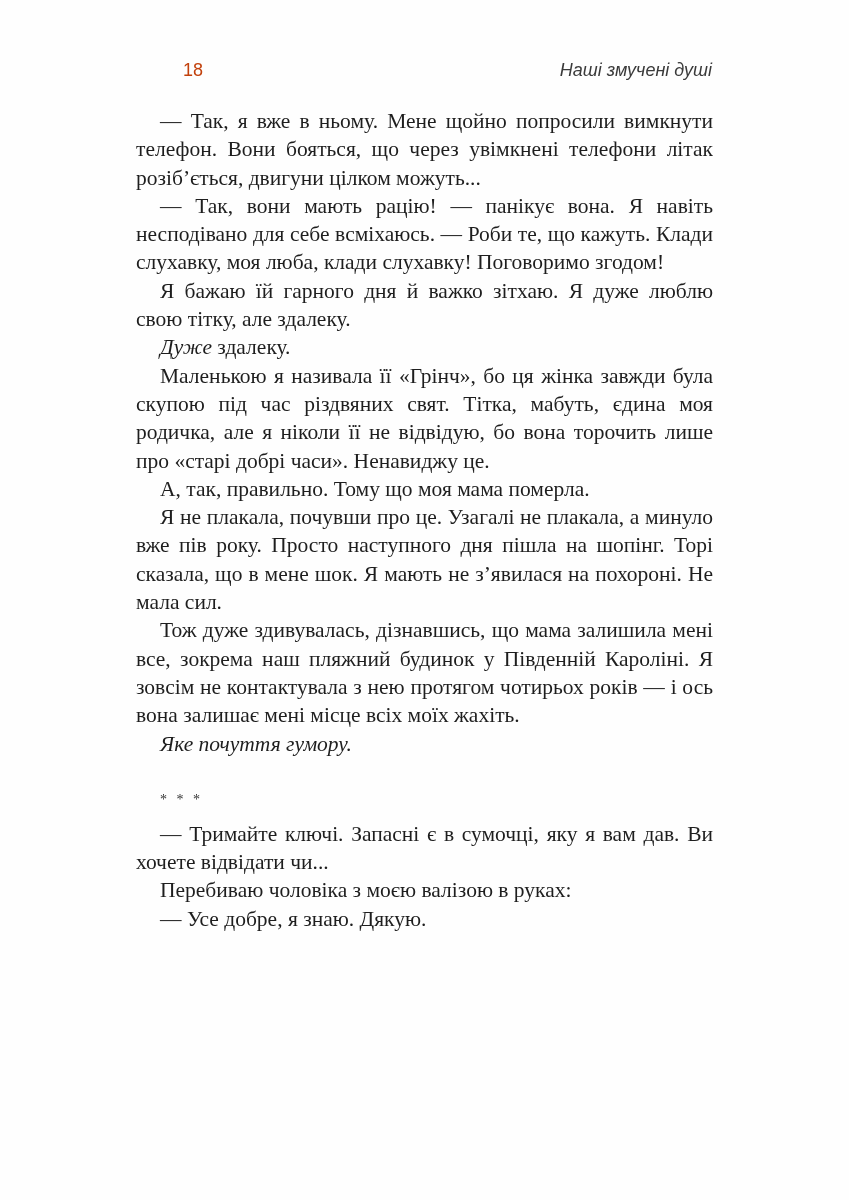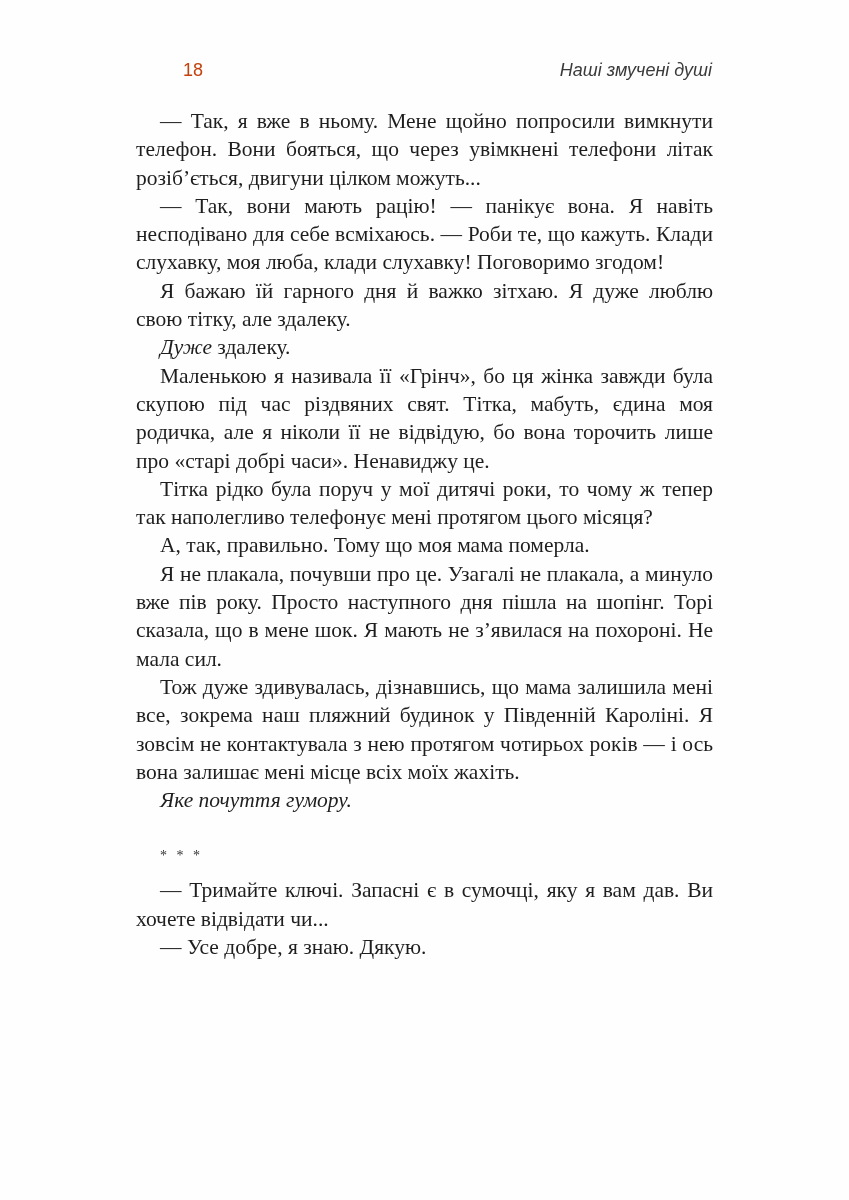--- a/index.html
+++ b/index.html
@@ -44,25 +44,25 @@
     <span class="page-number">18</span>
     <span class="book-title">Наші змучені душі</span>
   </div>
 
   <div class="body-text">
     <p>— Так, я вже в ньому. Мене щойно попросили вимкнути телефон. Вони бояться, що через увімкнені телефони літак розіб’ється, двигуни цілком можуть...</p>
     <p>— Так, вони мають рацію! — панікує вона. Я навіть несподівано для себе всміхаюсь. — Роби те, що кажуть. Клади слухавку, моя люба, клади слухавку! Поговоримо згодом!</p>
     <p>Я бажаю їй гарного дня й важко зітхаю. Я дуже люблю свою тітку, але здалеку.</p>
     <p class="short"><em>Дуже</em><span> здалеку.</span></p>
     <p>Маленькою я називала її «Грінч», бо ця жінка завжди була скупою під час різдвяних свят. Тітка, мабуть, єдина моя родичка, але я ніколи її не відвідую, бо вона торочить лише про «старі добрі часи». Ненавиджу це.</p>
-    <p>Тітка рідко була поруч у мої дитячі роки, то чому ж тепер так наполегливо телефонує мені протягом цього місяця?</p>
     <p class="short">А, так, правильно. Тому що моя мама померла.</p>
     <p>Я не плакала, почувши про це. Узагалі не плакала, а минуло вже пів року. Просто наступного дня пішла на шопінг. Торі сказала, що в мене шок. Я мають не з’явилася на похороні. Не мала сил.</p>
     <p>Тож дуже здивувалась, дізнавшись, що мама залишила мені все, зокрема наш пляжний будинок у Південній Кароліні. Я зовсім не контактувала з нею протягом чотирьох років — і ось вона залишає мені місце всіх моїх жахіть.</p>
     <p class="short"><em>Яке почуття гумору.</em></p>
 
     <p class="sep">* * *</p>
 
     <p>— Тримайте ключі. Запасні є в сумочці, яку я вам дав. Ви хочете відвідати чи...</p>
+    <p class="short">Перебиваю чоловіка з моєю валізою в руках:</p>
     <p class="short">— Усе добре, я знаю. Дякую.</p>
   </div>
 
 </div>
 
 </body></html>

